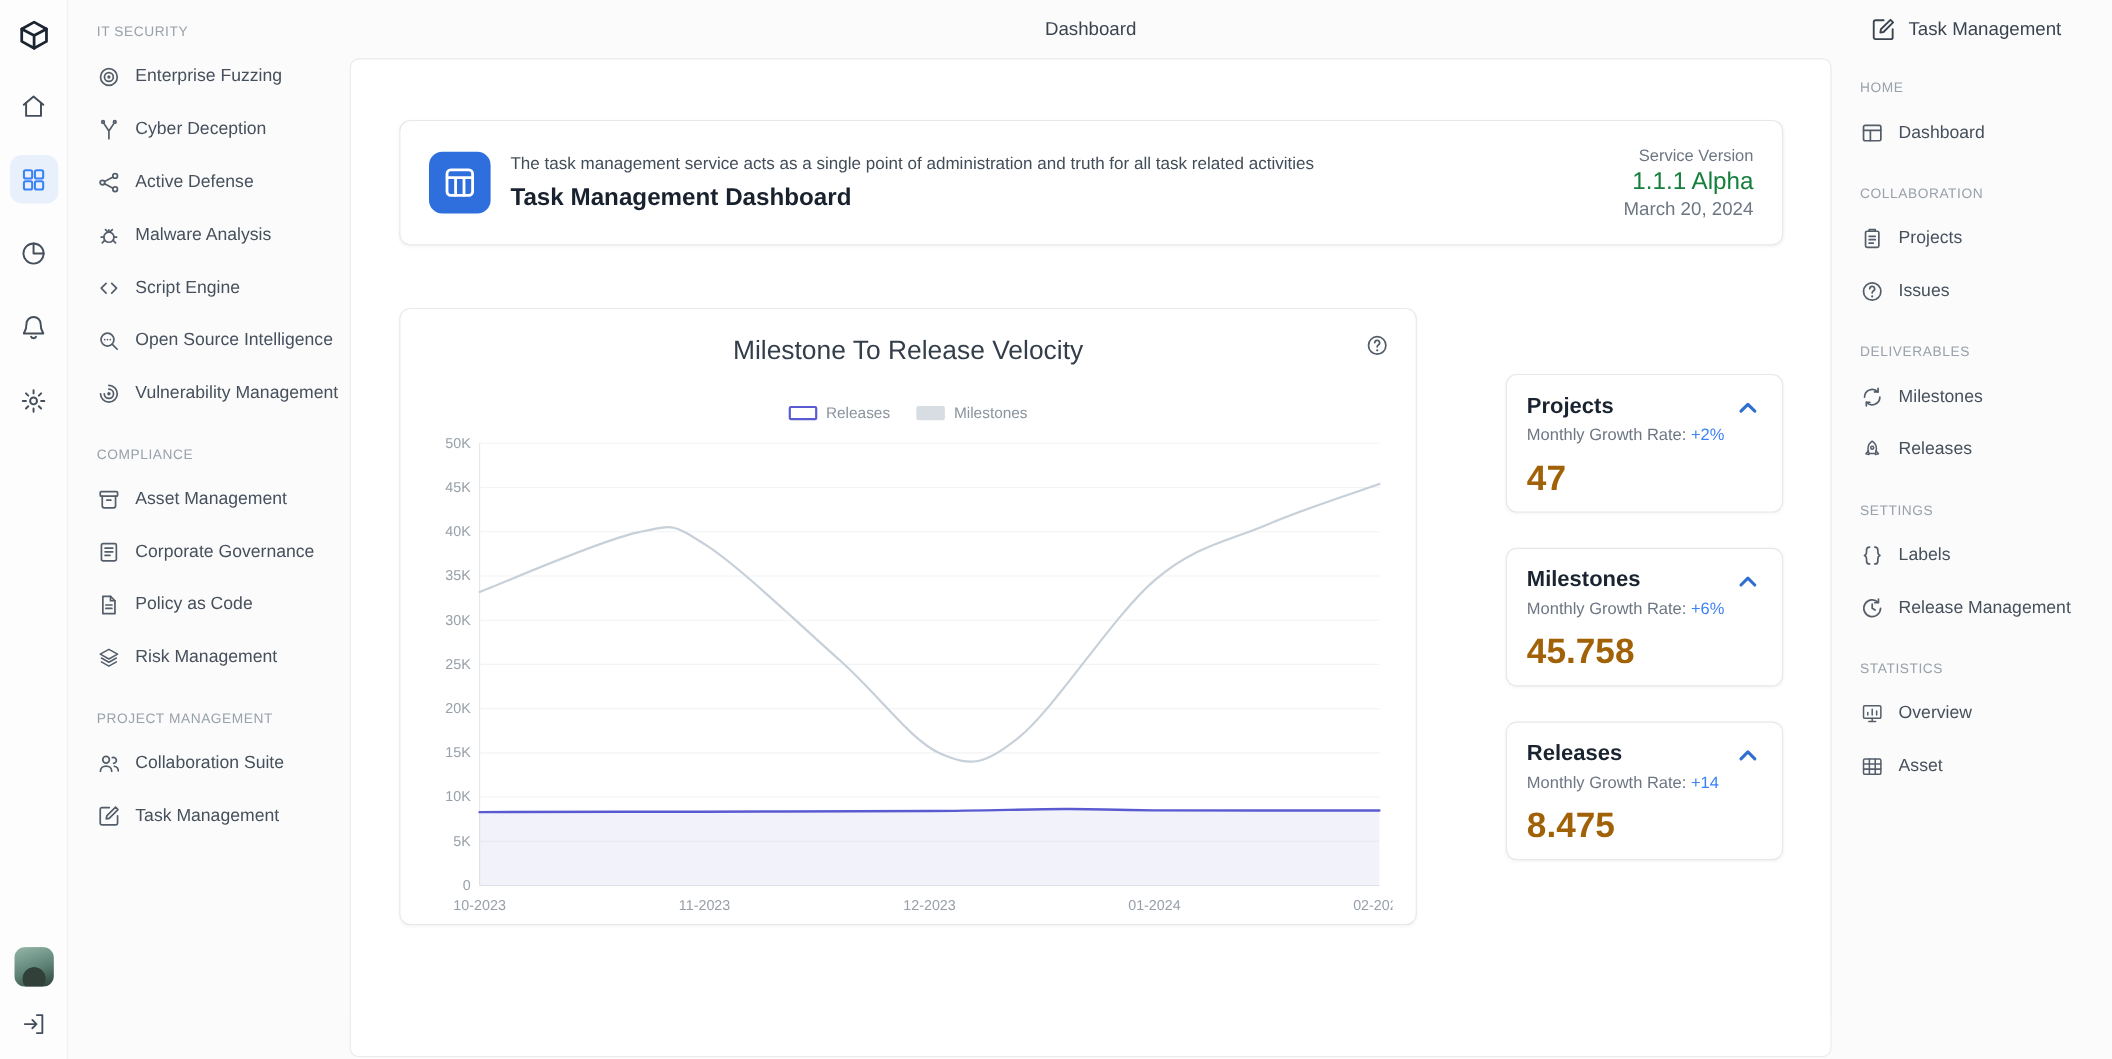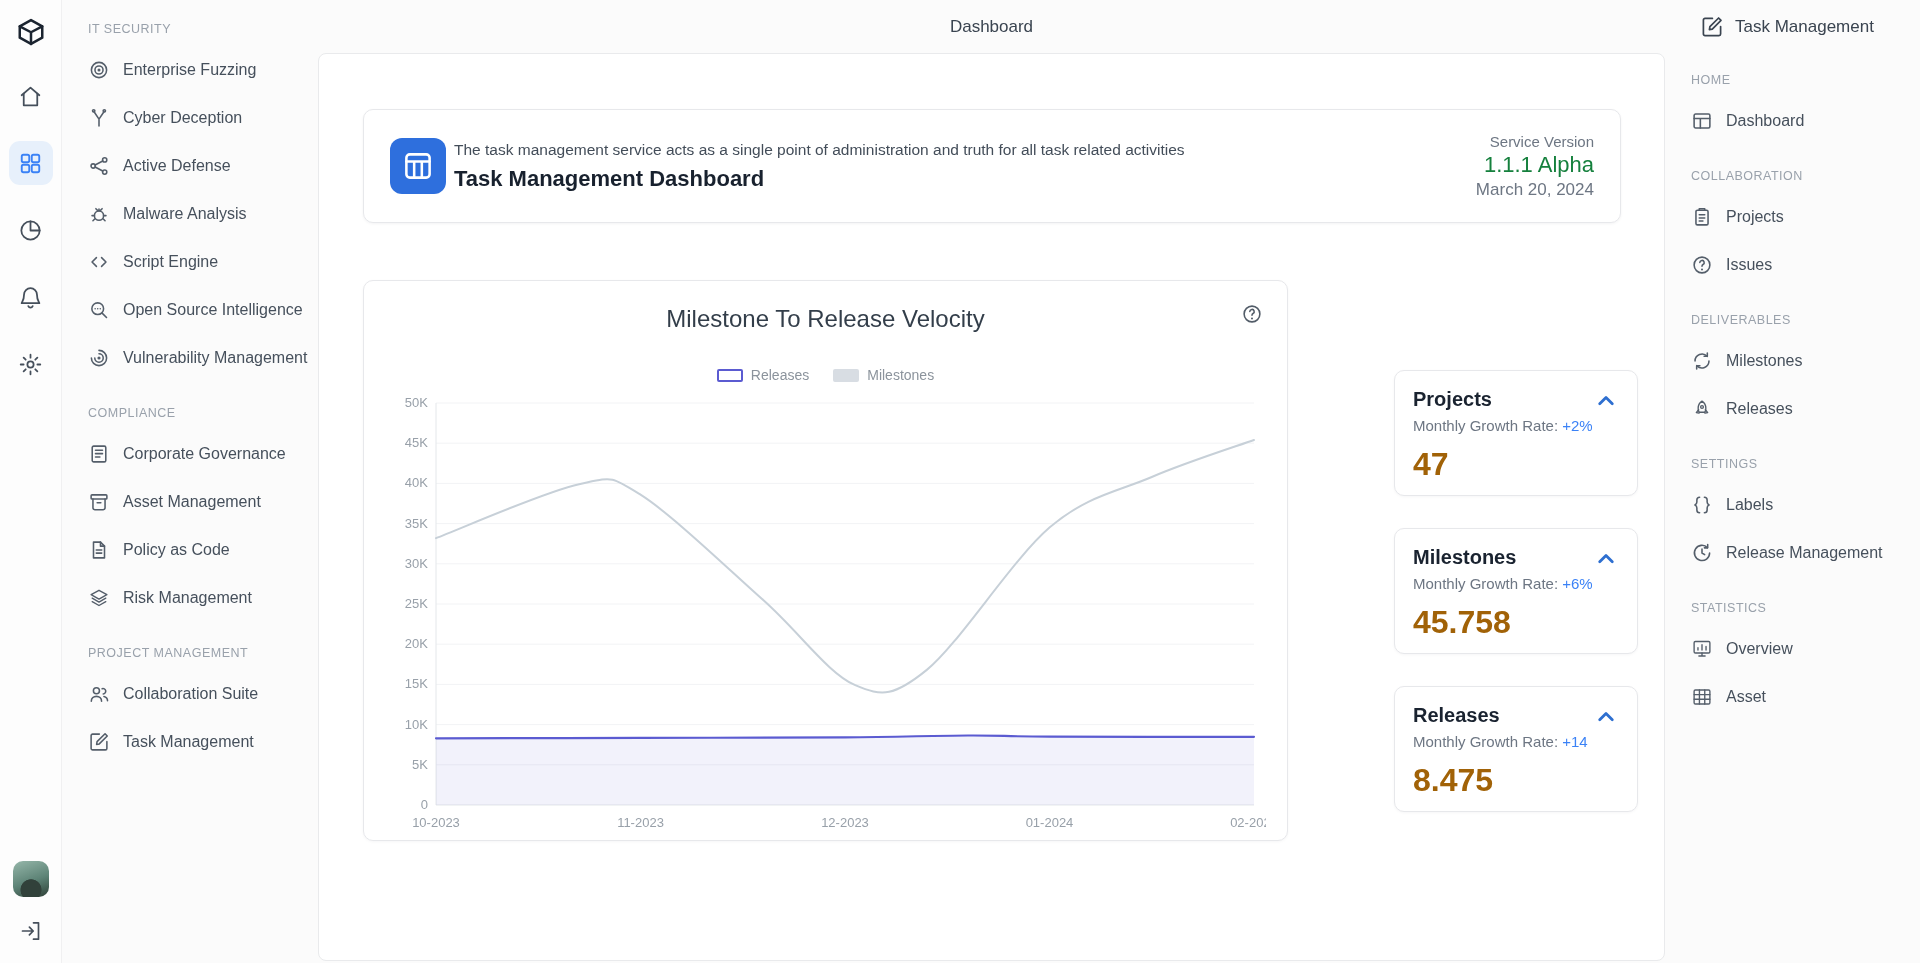--- a/index.html
+++ b/index.html
@@ -32,32 +32,32 @@
   
   .left-sidebar{flex:0 0 256px;width:256px;padding:16px 8px 0 26px;overflow:hidden}
   #left-nav .nav-section-title:first-child{margin-top:6px}
 
   
   .center-col{flex:1;display:flex;flex-direction:column;min-width:0}
   .topbar{flex:0 0 53px;height:53px;display:flex;align-items:center;justify-content:center}
   .page-title{font-size:17px;color:#3a4450}
   .content-card{flex:1;background:#fff;border:1px solid #e9eaec;border-radius:8px;margin:0 0 2px;padding:55px 43px 0 44px;position:relative;overflow:hidden}
 
-  .banner{height:114px;border:1px solid #e7e8eb;border-radius:10px;display:flex;align-items:center;gap:8px;padding:0 26px;box-shadow:0 1px 3px rgba(20,28,40,.05);background:#fff}
+  .banner{height:114px;border:1px solid #e7e8eb;border-radius:10px;display:flex;align-items:center;gap:18px;padding:0 26px;box-shadow:0 1px 3px rgba(20,28,40,.05);background:#fff}
   .banner-icon{flex:0 0 56px;width:56px;height:56px;border-radius:12px;background:var(--banner-icon-bg,#2e6fdd);color:#fff;display:flex;align-items:center;justify-content:center}
   .banner-icon svg{width:34px;height:34px}
   .banner-text{flex:1;min-width:0}
   .banner-desc{font-size:15.5px;color:#434d59}
   .banner-title{font-size:22px;font-weight:700;color:#18212e;margin-top:7px}
   .banner-version{text-align:right}
   .version-label{font-size:15px;color:#6d7683}
   .version-value{font-size:22px;font-weight:400;color:#15803d;margin:2px 0}
   .version-date{font-size:17px;color:#6d7683}
 
-  .dash-row{display:flex;margin-top:57px;gap:106px;align-items:center}
+  .dash-row{display:flex;margin-top:57px;gap:81px;align-items:flex-start}
   .chart-card{flex:0 0 925px;width:925px;height:561px;border:1px solid #e7e8eb;border-radius:10px;position:relative;padding:24px 21px 0;box-shadow:0 1px 3px rgba(20,28,40,.04);background:#fff}
   .chart-title{font-size:24px;font-weight:400;color:#333e4a;text-align:center}
   .help-btn{position:absolute;top:22px;right:24px;width:22px;height:22px;color:#525c68;cursor:pointer}
   .legend{display:flex;justify-content:center;gap:24px;margin-top:34px;align-items:center}
   .legend-item{display:flex;align-items:center;gap:8px;cursor:pointer}
   .legend-swatch{width:26px;height:13px;border-radius:2px}
   .legend-label{font-size:14px;color:#8b939c}
   .chart-svg{width:880px;height:446px;display:block;margin:10px auto 0}
   .chart-svg text{font-family:"Liberation Sans",sans-serif;font-size:13px;fill:#98a0a9}
 
@@ -202,35 +202,35 @@
               <path d="M12 7.4a4.6 4.6 0 1 1-4.6 4.6"></path>
               <circle cx="12" cy="12" r="0.9"></circle>
             </svg>
           </span>
           <span class="nav-label">Vulnerability Management</span>
         </div>
         <div class="nav-section-title">COMPLIANCE</div>
         <div class="nav-item">
           <span class="icon">
             <svg viewBox="0 0 24 24" fill="none" stroke="currentColor" stroke-width="1.7" stroke-linecap="round" stroke-linejoin="round" aria-hidden="true">
-              <rect x="4.6" y="3.4" width="14.8" height="17.2" rx="1.6"></rect>
-              <path d="M8.2 8h7.6M8.2 11.6h7.6M8.2 15.2h4.8"></path>
-            </svg>
-          </span>
-          <span class="nav-label">Corporate Governance</span>
-        </div>
-        <div class="nav-item">
-          <span class="icon">
-            <svg viewBox="0 0 24 24" fill="none" stroke="currentColor" stroke-width="1.7" stroke-linecap="round" stroke-linejoin="round" aria-hidden="true">
               <rect x="3.4" y="4.2" width="17.2" height="4.6" rx="1"></rect>
               <path d="M5.4 8.8v9.6a2 2 0 0 0 2 2h9.2a2 2 0 0 0 2-2V8.8"></path>
               <path d="M10 12.8h4"></path>
             </svg>
           </span>
           <span class="nav-label">Asset Management</span>
+        </div>
+        <div class="nav-item">
+          <span class="icon">
+            <svg viewBox="0 0 24 24" fill="none" stroke="currentColor" stroke-width="1.7" stroke-linecap="round" stroke-linejoin="round" aria-hidden="true">
+              <rect x="4.6" y="3.4" width="14.8" height="17.2" rx="1.6"></rect>
+              <path d="M8.2 8h7.6M8.2 11.6h7.6M8.2 15.2h4.8"></path>
+            </svg>
+          </span>
+          <span class="nav-label">Corporate Governance</span>
         </div>
         <div class="nav-item">
           <span class="icon">
             <svg viewBox="0 0 24 24" fill="none" stroke="currentColor" stroke-width="1.7" stroke-linecap="round" stroke-linejoin="round" aria-hidden="true">
               <path d="M6 3.4h7.6l4.4 4.4v12.8H6z"></path>
               <path d="M13.6 3.4v4.4H18"></path>
               <path d="M9 12h6M9 15.4h6"></path>
             </svg>
           </span>
           <span class="nav-label">Policy as Code</span>

